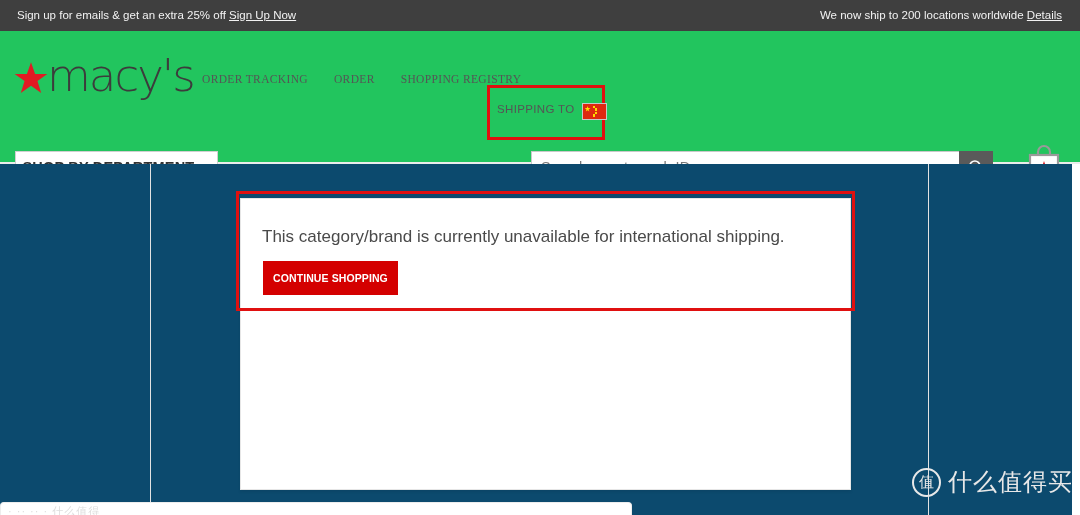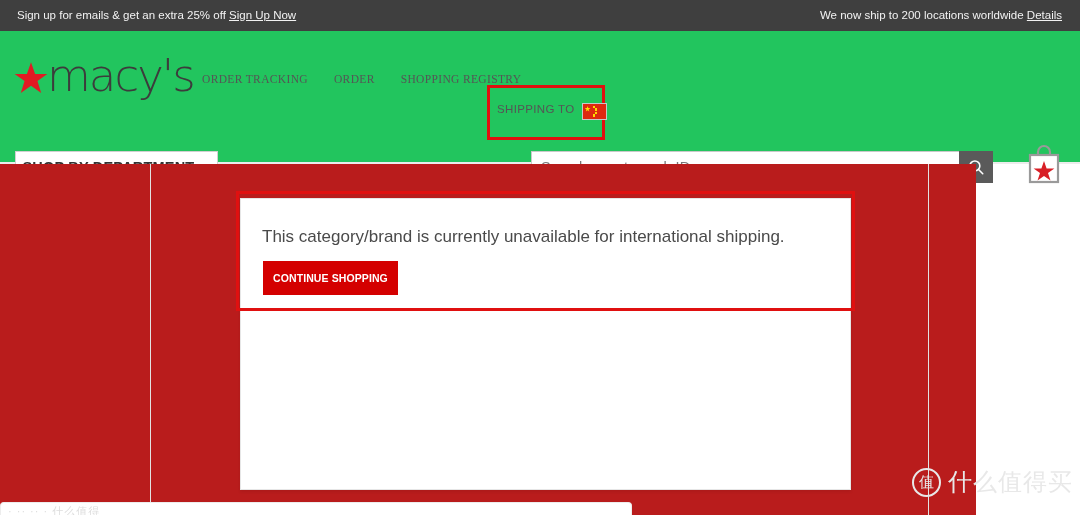--- a/index.html
+++ b/index.html
@@ -208,23 +208,23 @@
     top: 111px;
     width: 36px;
     height: 42px;
     cursor: pointer;
   }
 
   
   .content {
     position: absolute;
     top: 164px; left: 0;
-    width: 976px;
+    width: 1072px;
     height: 351px;
-    background: #b91c1c;
+    background: #0c4a6e;
   }
   .vline {
     position: absolute;
     top: 0;
     width: 1px;
     height: 351px;
     background: #e2e2e2;
   }
   .vline-left  { left: 150px; }
   .vline-right { left: 928px; }

